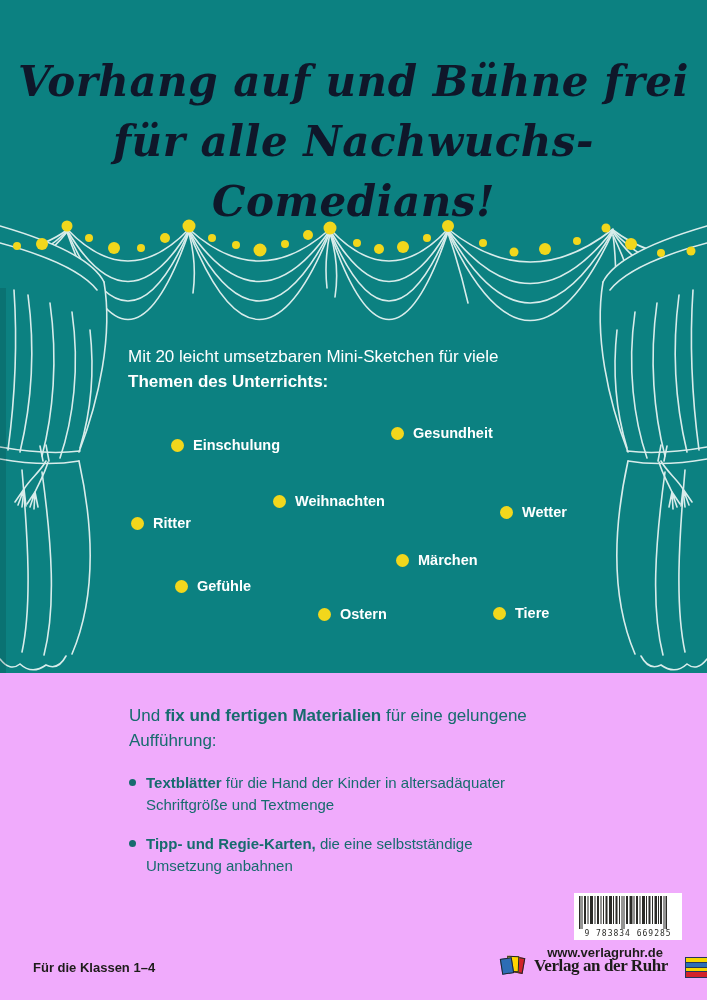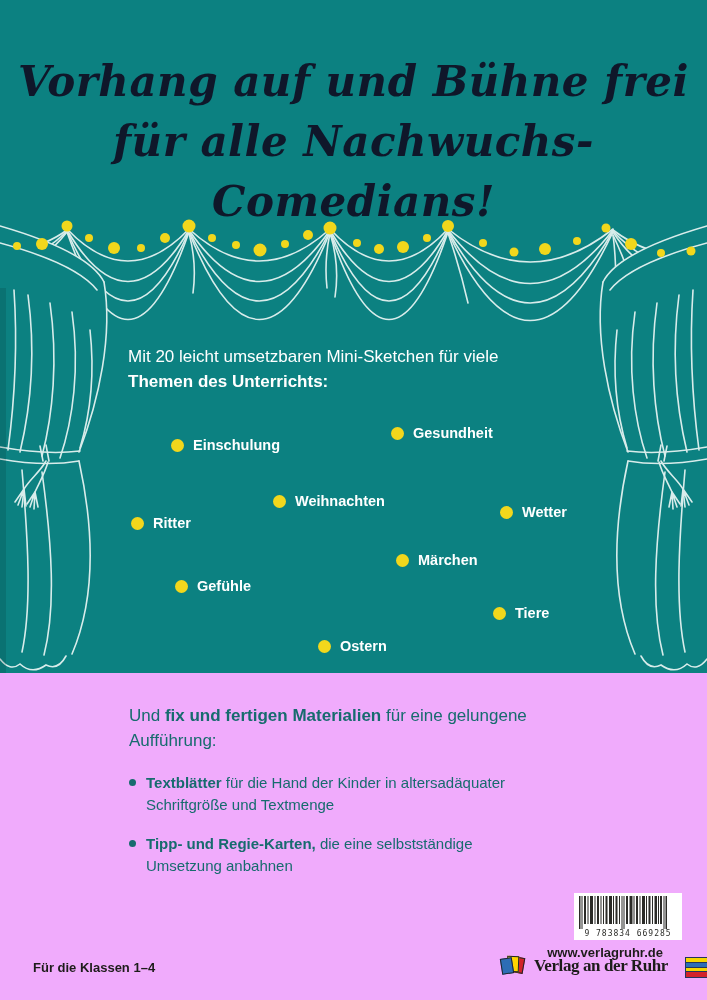--- a/index.html
+++ b/index.html
@@ -219,21 +219,21 @@
       <span class="tlabel">Ritter</span>
     </div>
     <div class="topic" style="left:396px;top:551px;">
       <span class="dot"></span>
       <span class="tlabel">Märchen</span>
     </div>
     <div class="topic" style="left:175px;top:577px;">
       <span class="dot"></span>
       <span class="tlabel">Gefühle</span>
     </div>
-    <div class="topic" style="left:318px;top:605px;margin-top:32px;">
+    <div class="topic" style="left:318px;top:605px;">
       <span class="dot"></span>
       <span class="tlabel">Ostern</span>
     </div>
     <div class="topic" style="left:493px;top:604px;">
       <span class="dot"></span>
       <span class="tlabel">Tiere</span>
     </div>
   </div>
 
   <div class="materials">

